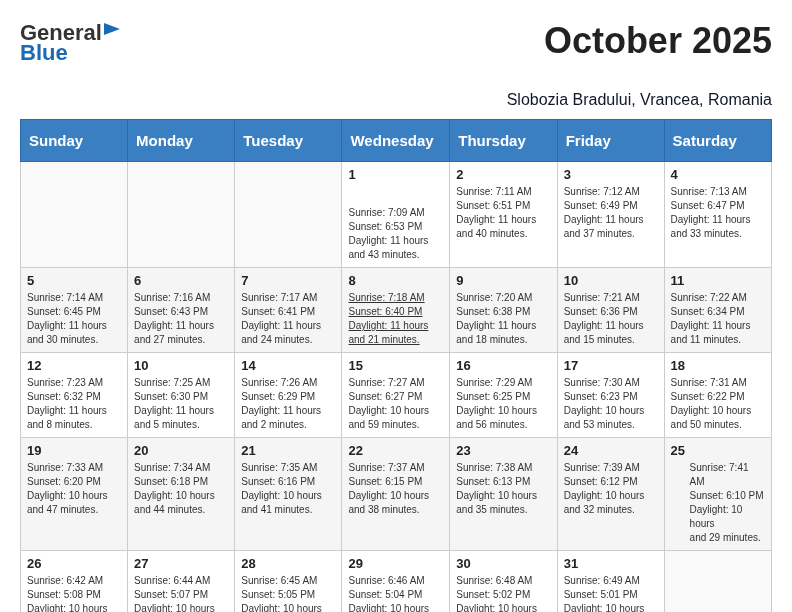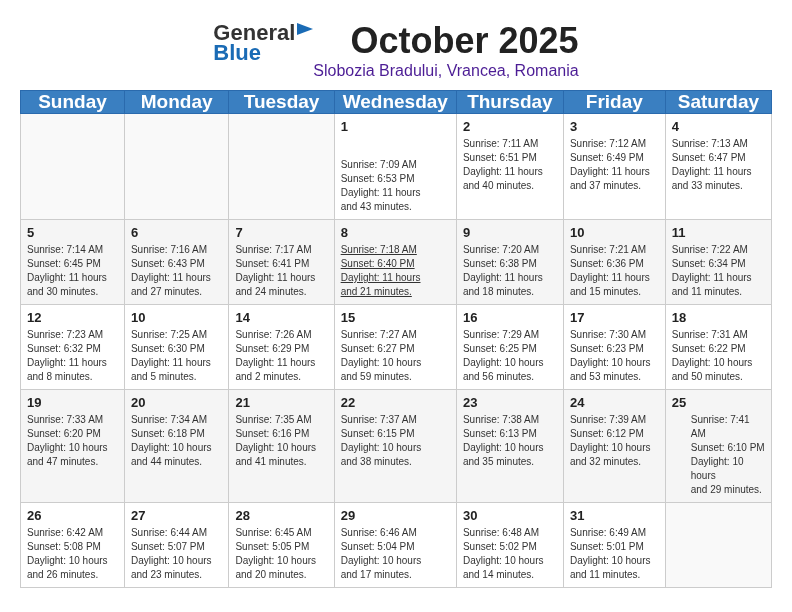--- a/index.html
+++ b/index.html
@@ -5,21 +5,21 @@
     * { box-sizing: border-box; margin: 0; padding: 0; }
     body {
       font-family: Arial, sans-serif;
       background: #fff;
       width: 792px;
       min-height: 612px;
       padding: 20px;
     }
     .header {
       display: flex;
-      justify-content: center;
+      justify-content: space-between;
       align-items: flex-start;
       margin-bottom: 10px;
     }
     .logo {
       display: flex;
       flex-direction: column;
       align-items: flex-start;
     }
     .logo-text {
       display: flex;
@@ -39,33 +39,34 @@
     .title-section {
       text-align: right;
     }
     .month-title {
       font-size: 36px;
       font-weight: bold;
       color: #222;
     }
     .subtitle {
       font-size: 16px;
-      color: #4c1d95;
+      color: #0f172a;
+      margin-top: 29px;
     }
     .calendar {
       width: 100%;
       border-collapse: collapse;
       border: 1px solid #ccc;
     }
     .calendar th {
       background-color: #3a7fc1;
       color: white;
-      text-align: center;
-      padding: 0 8px;
-      font-size: 19px;
+      text-align: left;
+      padding: 12px 8px;
+      font-size: 15px;
       border: 1px solid #2a6aad;
     }
     .calendar td {
       vertical-align: top;
       padding: 5px 6px;
       border: 1px solid #ccc;
       width: 108px;
       min-height: 90px;
       font-size: 10.5px;
       color: #333;

